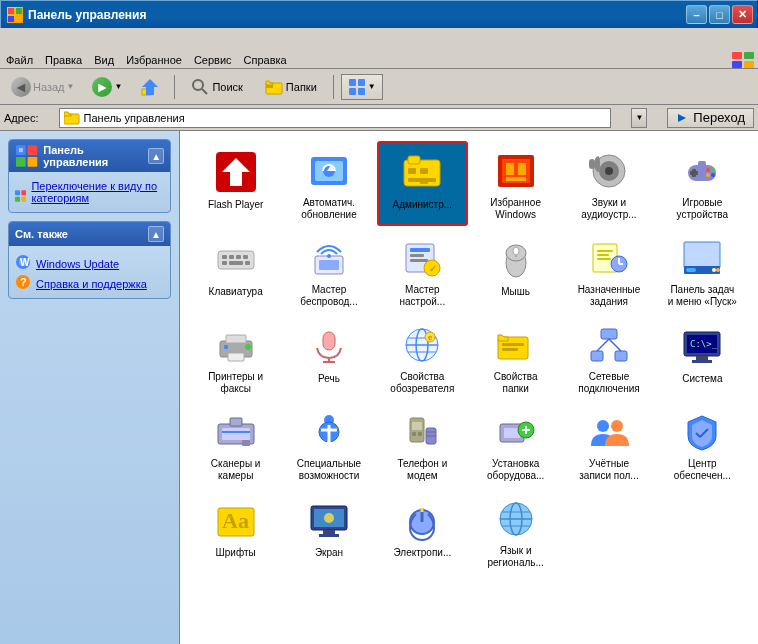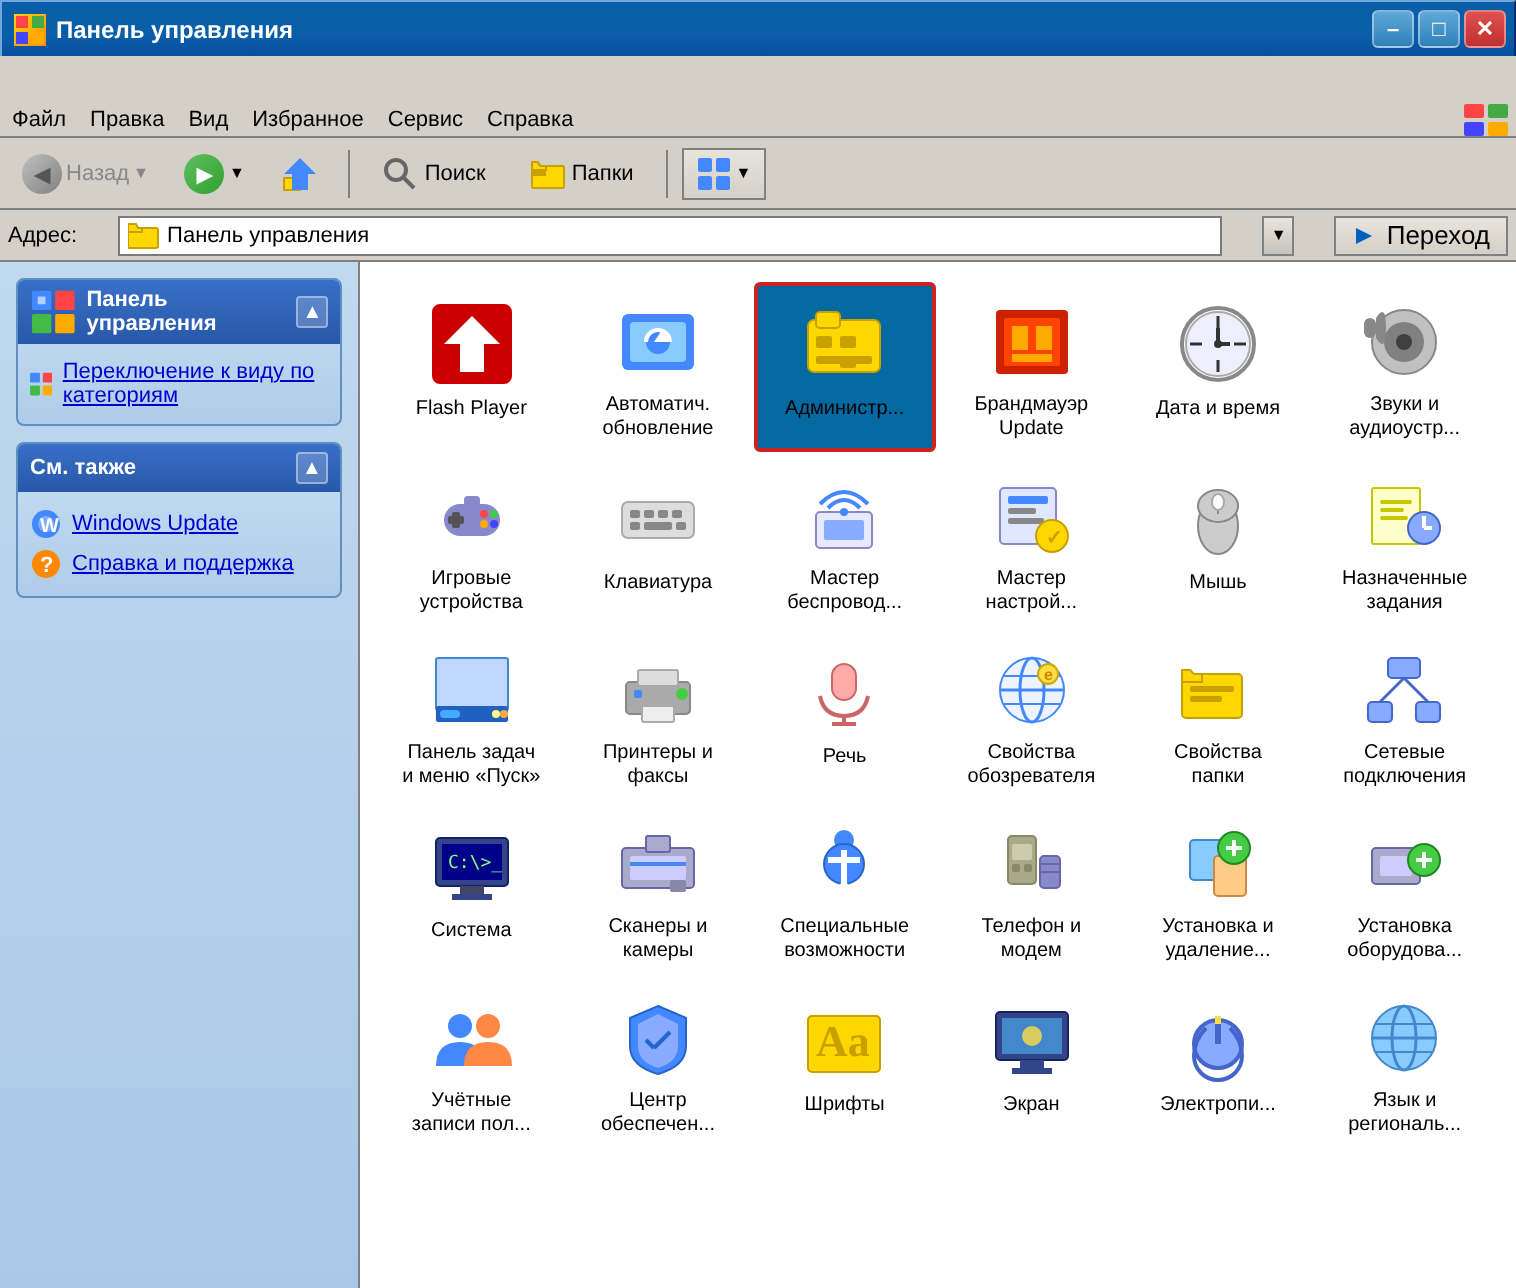--- a/index.html
+++ b/index.html
@@ -199,21 +199,21 @@
       background: rgba(255,255,255,0.2);
       border: 1px solid rgba(255,255,255,0.4);
       border-radius: 2px;
       display: flex; align-items: center; justify-content: center;
       cursor: pointer; color: white; font-size: 10px;
     }
     .sidebar-section-content {
       padding: 6px;
     }
     .sidebar-item-link {
-      display: flex; align-items: center; gap: 5px;
+      display: flex; align-items: flex-end; gap: 5px;
       padding: 2px 0;
       cursor: pointer;
       color: #0000cc;
       text-decoration: underline;
       font-size: 11px;
     }
 
     
     .icons-area {
       flex: 1;
@@ -459,39 +459,23 @@
     <div class="cp-icon">
       <div class="icon-img">
         <svg width="44" height="44" viewBox="0 0 44 44">
           <rect x="4" y="6" width="36" height="32" fill="#cc2200" rx="2"></rect>
           <rect x="8" y="10" width="28" height="24" fill="#ff4400" rx="1"></rect>
           <rect x="12" y="14" width="8" height="12" fill="#ffaa00"></rect>
           <rect x="24" y="14" width="8" height="12" fill="#ffaa00"></rect>
           <rect x="12" y="28" width="20" height="4" fill="#ffaa00"></rect>
         </svg>
       </div>
-      <span class="icon-label">Брандмауэр Update</span>
-    </div>
-
-    <div class="cp-icon">
-      <div class="icon-img">
-        <svg width="44" height="44" viewBox="0 0 44 44">
-          <circle cx="22" cy="22" r="18" fill="white" stroke="#888" stroke-width="2"></circle>
-          <circle cx="22" cy="22" r="16" fill="#eeeeff" stroke="#aaa" stroke-width="1"></circle>
-          <line x1="22" y1="8" x2="22" y2="14" stroke="#333" stroke-width="1.5"></line>
-          <line x1="22" y1="30" x2="22" y2="36" stroke="#333" stroke-width="1.5"></line>
-          <line x1="8" y1="22" x2="14" y2="22" stroke="#333" stroke-width="1.5"></line>
-          <line x1="30" y1="22" x2="36" y2="22" stroke="#333" stroke-width="1.5"></line>
-          <line x1="22" y1="22" x2="22" y2="14" stroke="#333" stroke-width="2"></line>
-          <line x1="22" y1="22" x2="28" y2="22" stroke="#333" stroke-width="2"></line>
-          <circle cx="22" cy="22" r="2" fill="#333"></circle>
-        </svg>
-      </div>
-      <span class="icon-label">Дата и время</span>
-    </div>
+      <span class="icon-label">Избранное Windows</span>
+    </div>
+
 
     <div class="cp-icon">
       <div class="icon-img">
         <svg width="44" height="44" viewBox="0 0 44 44">
           <circle cx="22" cy="22" r="16" fill="#c0c0c0" stroke="#888" stroke-width="1"></circle>
           <circle cx="22" cy="22" r="10" fill="#808080"></circle>
           <circle cx="22" cy="22" r="4" fill="#404040"></circle>
           <rect x="2" y="10" width="6" height="10" fill="#888" rx="3"></rect>
           <path d="M8,10 q5,-8 5,5 q0,13 -5,5" fill="#888"></path>
         </svg>
@@ -712,32 +696,20 @@
           <rect x="12" y="22" width="4" height="4" fill="#888866" rx="1"></rect>
           <rect x="18" y="22" width="4" height="4" fill="#888866" rx="1"></rect>
           <rect x="26" y="18" width="10" height="16" fill="#8888cc" stroke="#6666aa" stroke-width="1" rx="2"></rect>
           <line x1="26" y1="22" x2="36" y2="22" stroke="#6666aa" stroke-width="1"></line>
           <line x1="26" y1="26" x2="36" y2="26" stroke="#6666aa" stroke-width="1"></line>
         </svg>
       </div>
       <span class="icon-label">Телефон и модем</span>
     </div>
 
-    <div class="cp-icon">
-      <div class="icon-img">
-        <svg width="44" height="44" viewBox="0 0 44 44">
-          <rect x="8" y="10" width="16" height="20" fill="#88ccff" stroke="#4488cc" stroke-width="1" rx="2"></rect>
-          <rect x="20" y="18" width="16" height="20" fill="#ffcc88" stroke="#cc8844" stroke-width="1" rx="2"></rect>
-          <circle cx="30" cy="14" r="8" fill="#44cc44" stroke="#228822" stroke-width="1"></circle>
-          <line x1="30" y1="10" x2="30" y2="18" stroke="white" stroke-width="2"></line>
-          <line x1="26" y1="14" x2="34" y2="14" stroke="white" stroke-width="2"></line>
-        </svg>
-      </div>
-      <span class="icon-label">Установка и удаление...</span>
-    </div>
 
     <div class="cp-icon">
       <div class="icon-img">
         <svg width="44" height="44" viewBox="0 0 44 44">
           <rect x="6" y="14" width="24" height="18" fill="#aaaacc" stroke="#6666aa" stroke-width="1" rx="2"></rect>
           <rect x="10" y="18" width="16" height="10" fill="#ccccff" rx="1"></rect>
           <circle cx="32" cy="20" r="8" fill="#44cc44" stroke="#228822" stroke-width="1"></circle>
           <line x1="32" y1="16" x2="32" y2="24" stroke="white" stroke-width="2"></line>
           <line x1="28" y1="20" x2="36" y2="20" stroke="white" stroke-width="2"></line>
         </svg>

